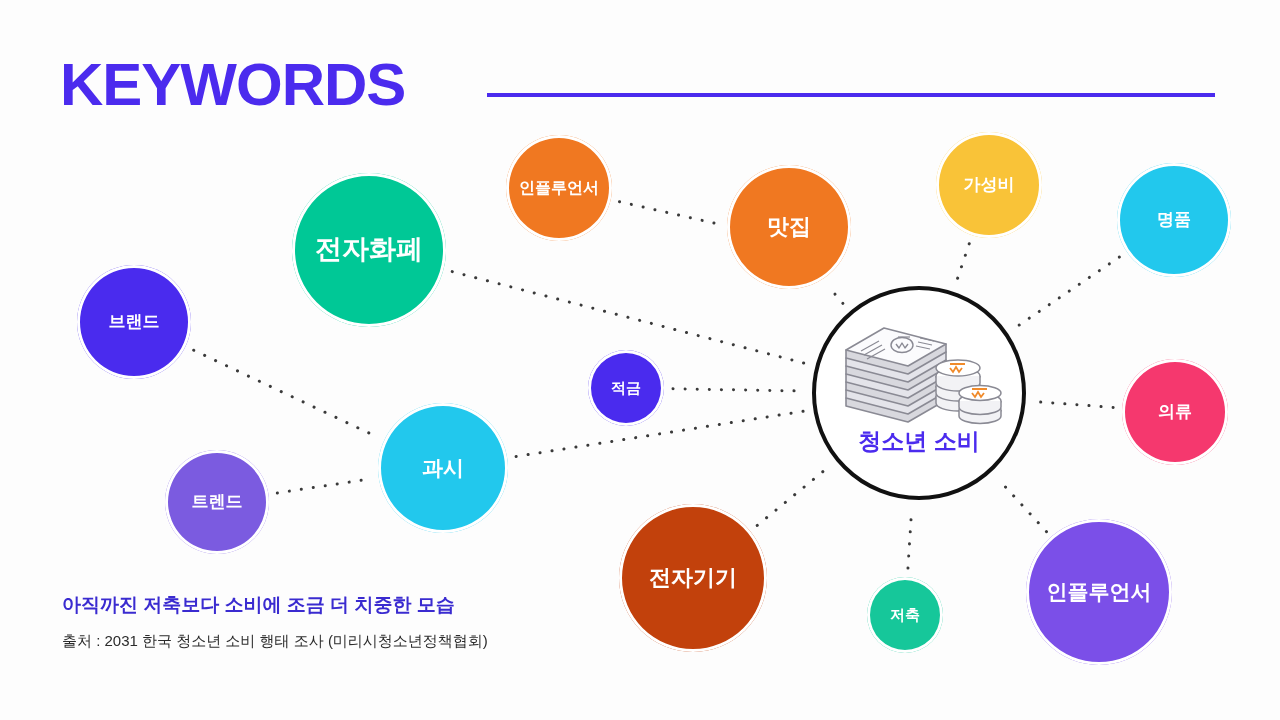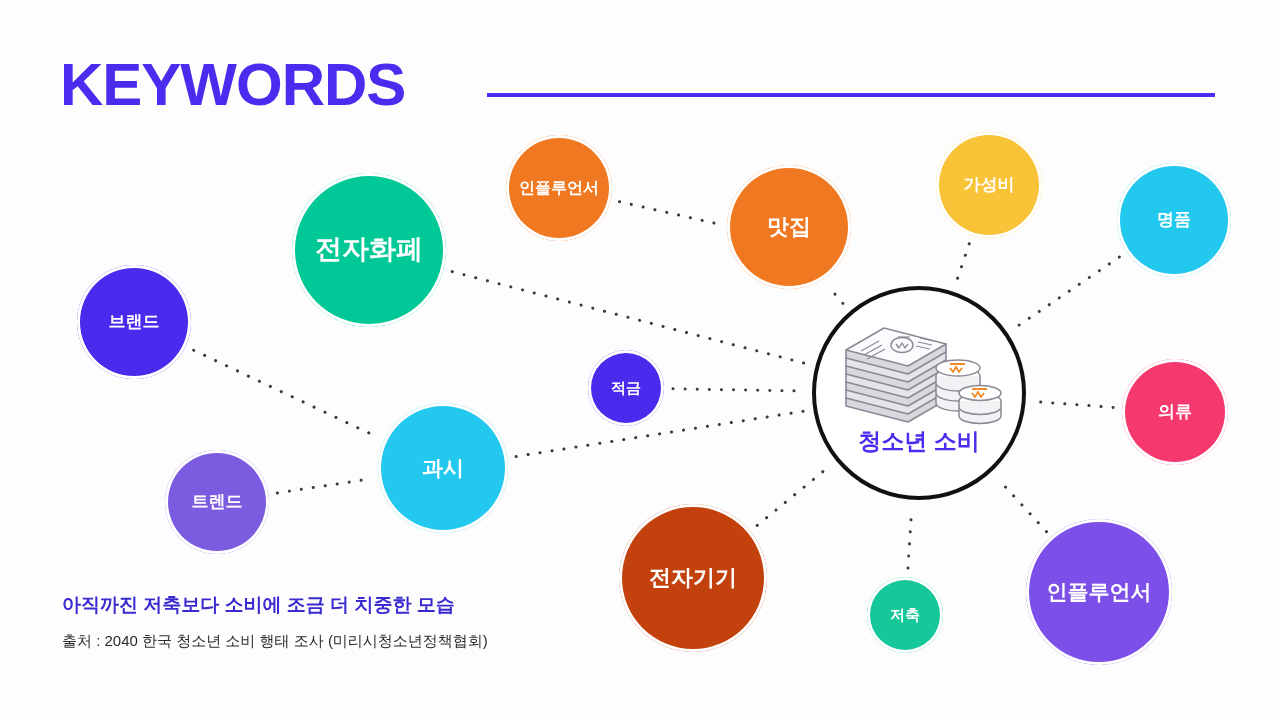--- a/index.html
+++ b/index.html
@@ -170,15 +170,15 @@
         <ellipse cx="138" cy="86" rx="21" ry="7.5"></ellipse>
         <path d="M117 86 v6 a21 7.5 0 0 0 42 0 v-6" fill="#f2f2f5"></path>
         <ellipse cx="138" cy="77" rx="21" ry="7.5"></ellipse>
         <path d="M117 77 v6 a21 7.5 0 0 0 42 0 v-6" fill="#f2f2f5"></path>
         <ellipse cx="138" cy="69" rx="21" ry="7.5" fill="#ffffff"></ellipse>
       </g>
       <path d="M130 69 l3 4 l3 -5 l3 5 l3 -4 M130 65 h15" fill="none" stroke="#F08A2A" stroke-width="1.8"></path>
     </svg>
     <div id="center-label">청소년 소비</div>
   </div>
-  <div id="source">출처 : 2040 한국 청소년 소비 행태 조사 (미리시청소년정책협회)</div>
+  <div id="source">출처 : 2031 한국 청소년 소비 행태 조사 (미리시청소년정책협회)</div>
 
 </div>
 
 </body></html>

